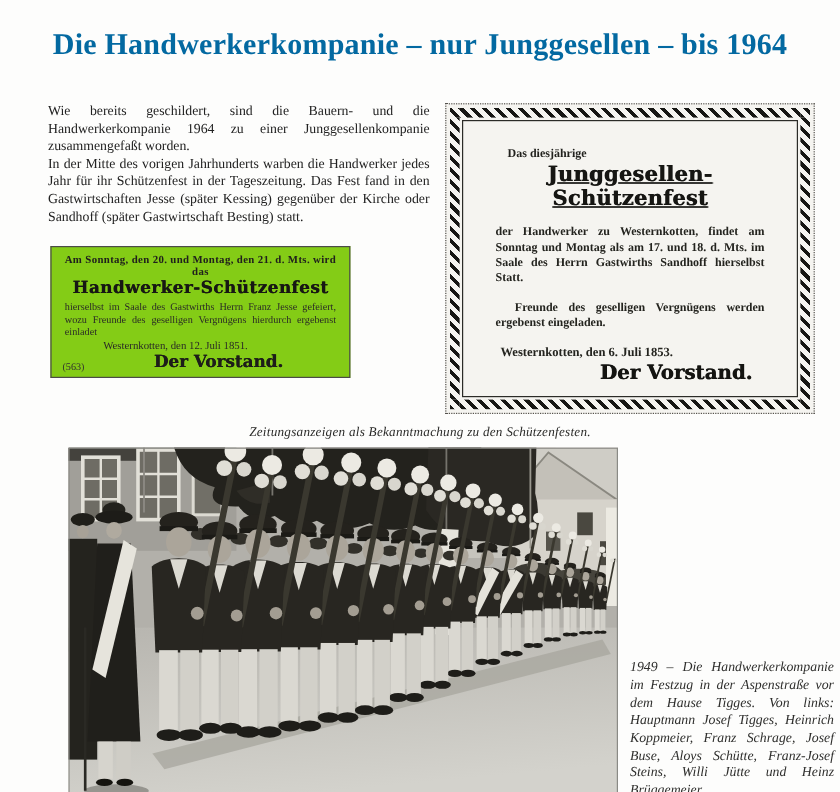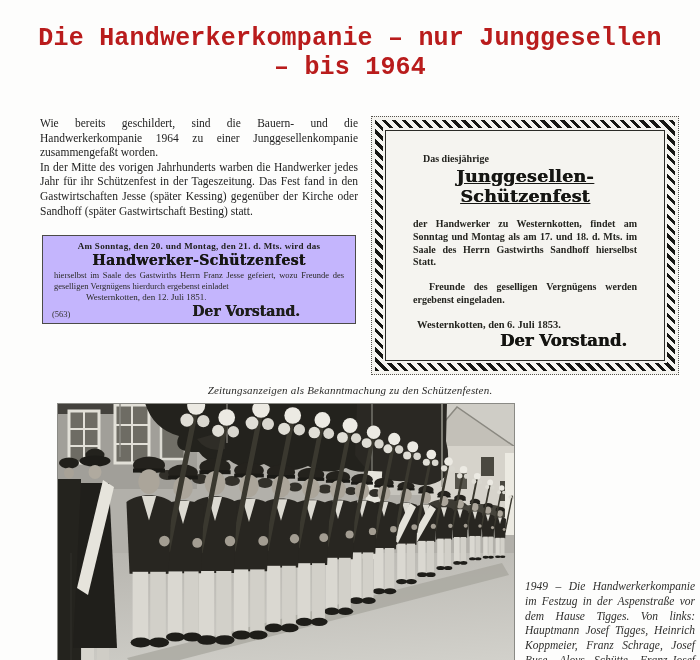--- a/index.html
+++ b/index.html
@@ -4,32 +4,32 @@
 <style>
   html,body{margin:0;padding:0;background:#e8e8e8;}
   .page{
     position:relative;width:700px;height:660px;margin:0 auto;
     background:#fdfdfc;box-sizing:border-box;overflow:hidden;
     font-family:"Liberation Serif", serif;color:#1c1c1c;
   }
   .title{
     margin:24px 30px 0 30px;text-align:center;
     font-size:25px;font-weight:bold;letter-spacing:.2px;
-    font-family:Liberation Mono, monospace;color:#b91c1c;
+    font-family:Liberation Serif, serif;color:#0369a1;
   }
   .top-section{display:flex;gap:13px;margin:34px 22px 0 40px;align-items:flex-start;}
   .left-col{width:318px;flex:0 0 318px;}
   .body-text{
     margin:0;font-size:11.5px;line-height:14.6px;text-align:justify;
     hyphens:auto;-webkit-hyphens:auto;color:#222;
   }
   
   .ad-plain{
-    margin-top:17px;margin-left:2px;border:1px solid #4b4b48;background:#c4b5fd;
-    padding:5px 9px 4px 9px;box-sizing:border-box;width:314px;
+    margin-top:17px;margin-left:2px;border:1px solid #4b4b48;background:#84cc16;
+    padding:5px 9px 4px 9px;box-sizing:border-box;width:250px;
   }
   .ad1-dateline{font-size:9px;font-weight:bold;text-align:center;letter-spacing:.3px;color:#20201d;}
   .ad1-headline{
     font-family:"DejaVu Serif", serif;font-size:14px;font-weight:bold;
     text-align:center;margin:1px 0 2px 0;color:#171714;letter-spacing:.4px;
     text-shadow:.4px 0 0 #171714;
   }
   .ad1-body{font-size:8.5px;line-height:10.5px;text-align:justify;color:#2a2a26;margin:0 2px;}
   .ad1-place{font-size:9px;margin:1px 0 0 34px;color:#2a2a26;}
   .ad1-bottom{display:flex;justify-content:space-between;align-items:flex-end;margin-top:1px;}

